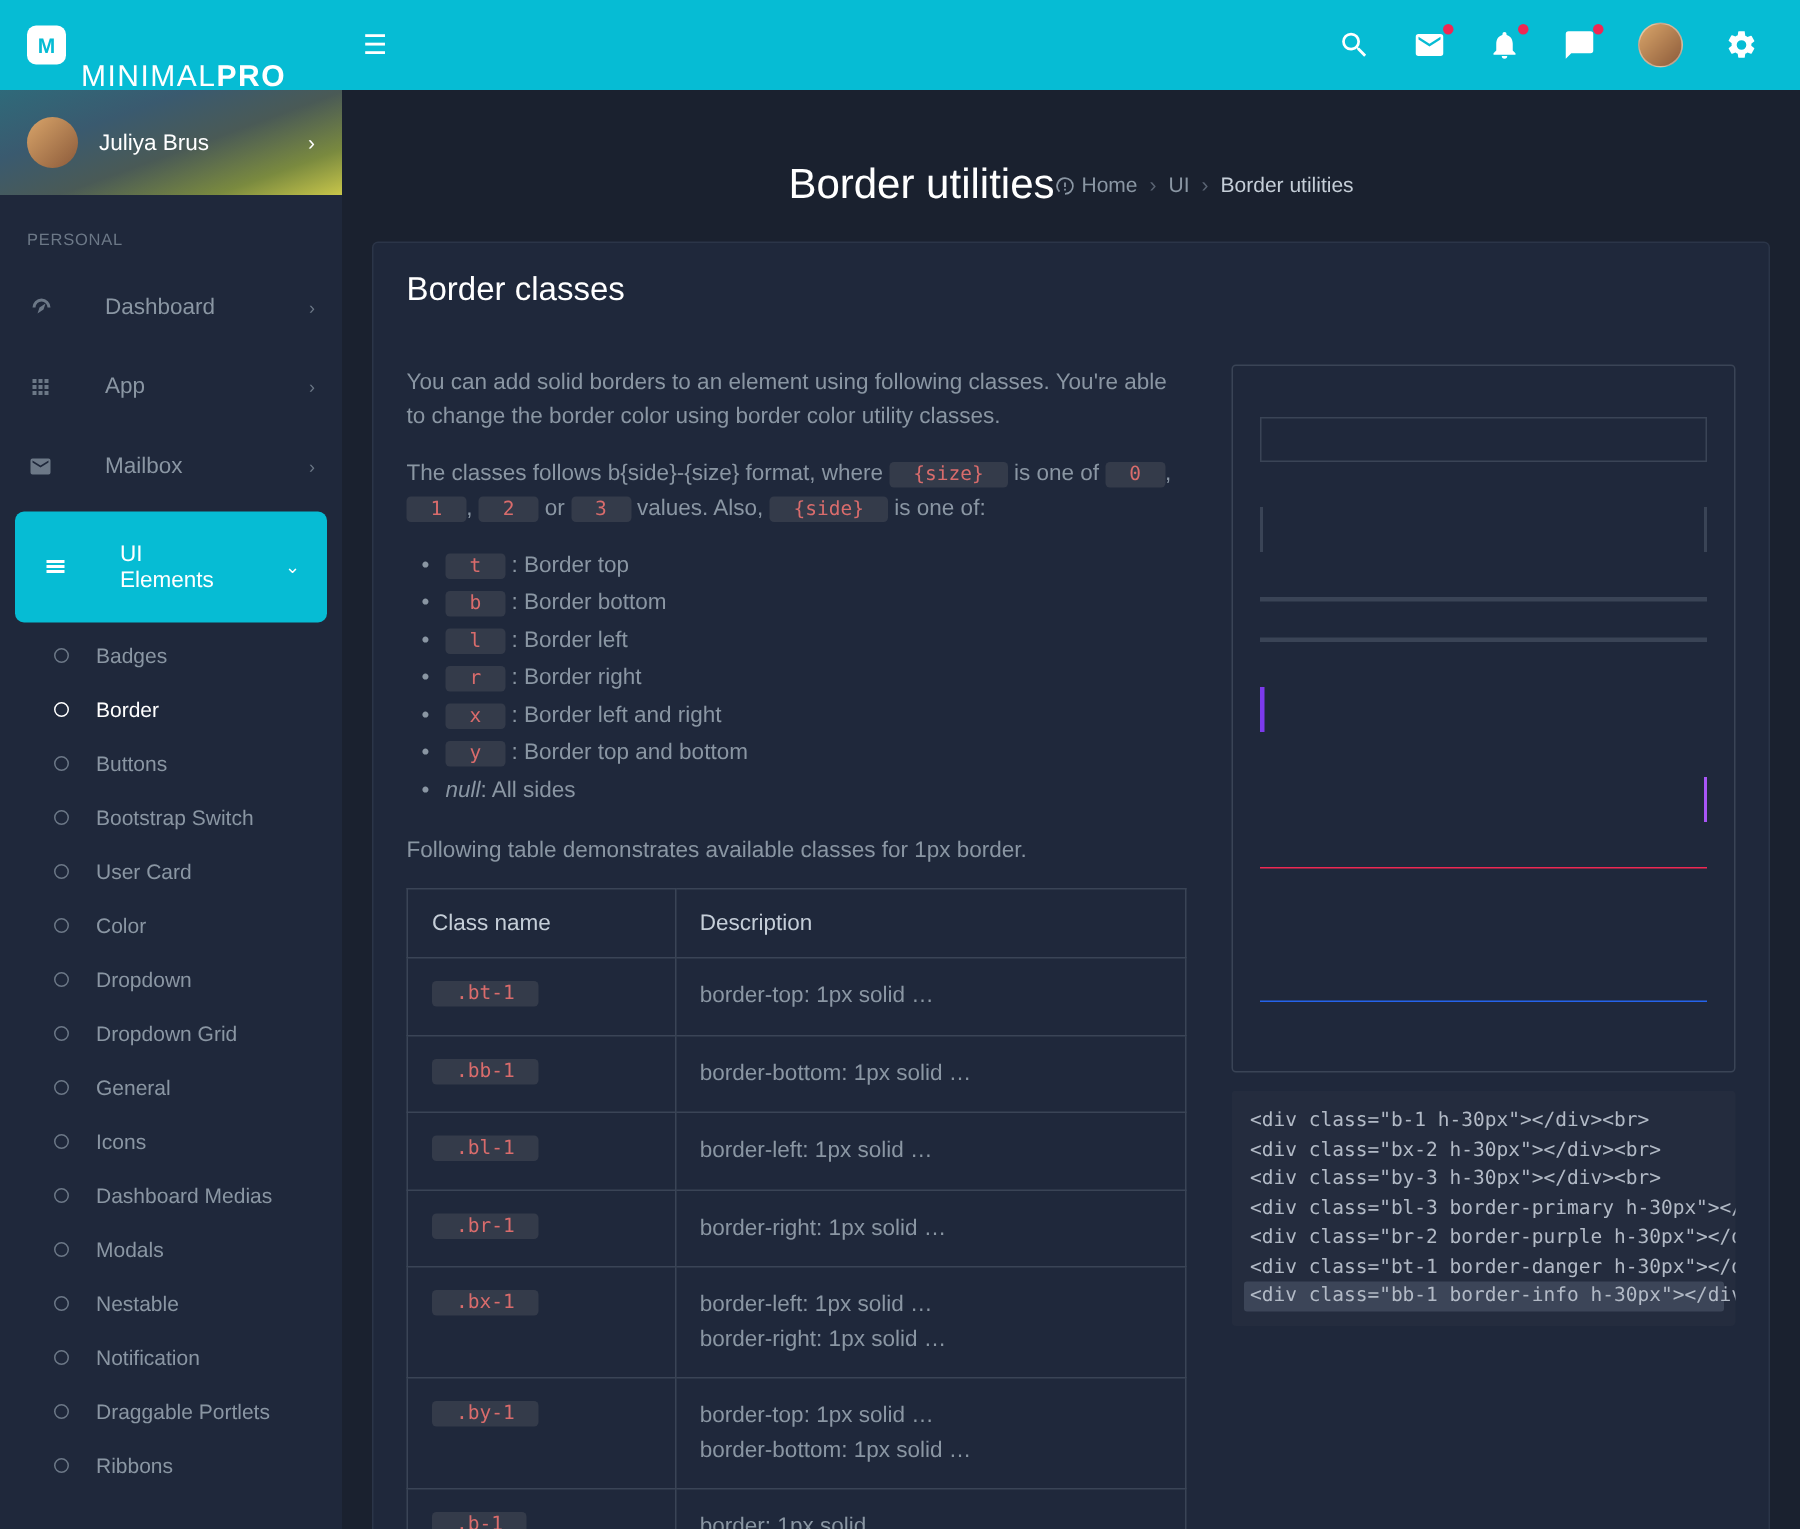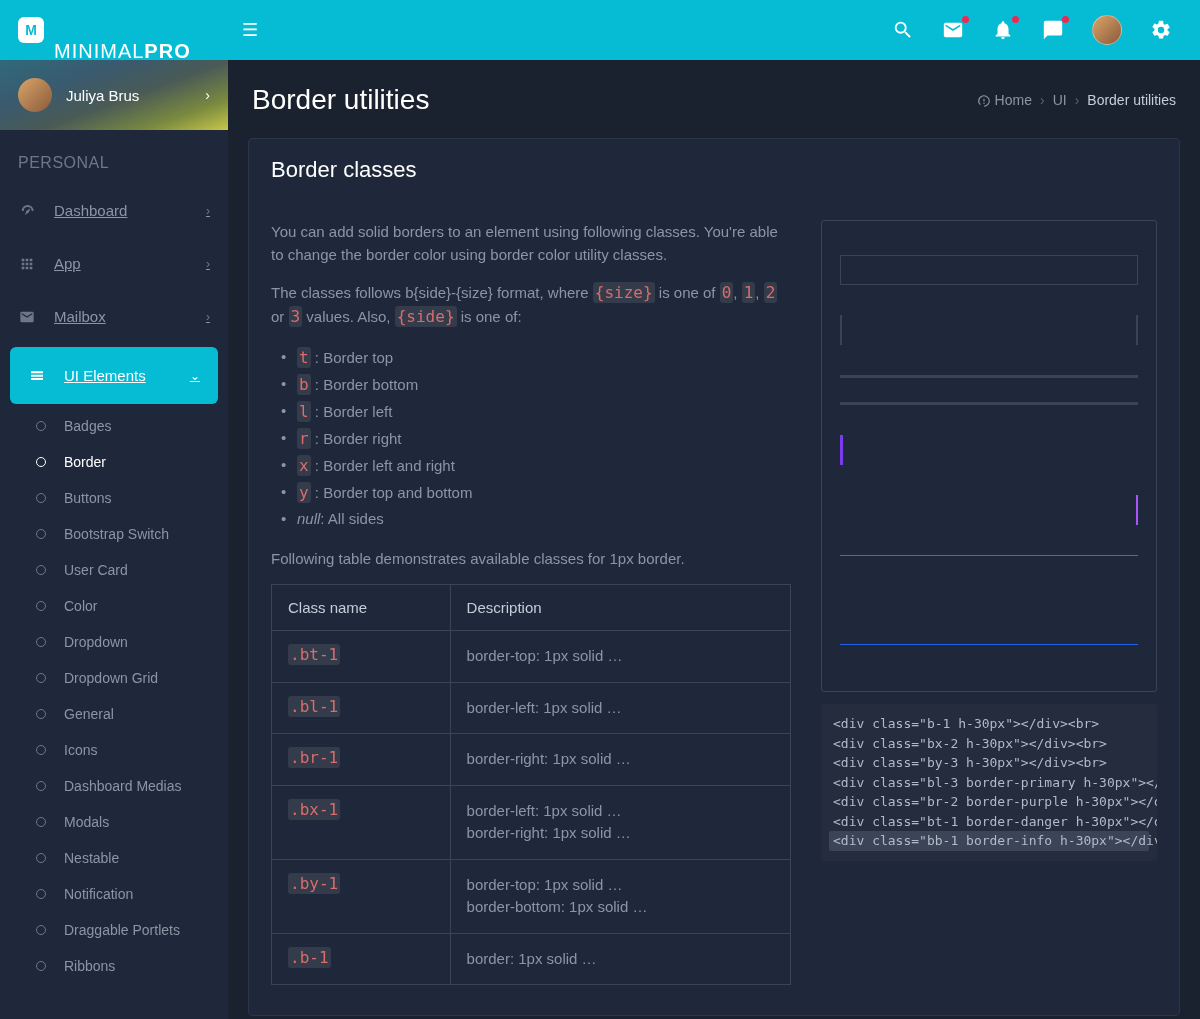--- a/index.html
+++ b/index.html
@@ -16,50 +16,50 @@
 .top-icon { color:#fff; position:relative; cursor:pointer; display:flex; align-items:center; }
 .top-icon svg { width:22px; height:22px; fill:#fff; }
 .dot-badge { position:absolute; top:-3px; right:-5px; width:7px; height:7px; background:#ef2853; border-radius:50%; }
 .avatar { width:30px; height:30px; border-radius:50%; background:linear-gradient(135deg,#d9a56a,#8b5a3a); border:1px solid rgba(255,255,255,.4); }
 
 .sidebar { position:fixed; top:60px; left:0; bottom:0; width:228px; background:#1f283b; overflow-y:auto; }
 .user-block { height:70px; background:linear-gradient(160deg,#2f6a7a 0%,#3a5a6f 30%,#4a5a56 55%,#7a8a3f 80%,#c8c64a 100%); display:flex; align-items:center; padding:0 18px; gap:14px; position:relative; }
 .user-block .uavatar { width:34px; height:34px; border-radius:50%; background:linear-gradient(135deg,#d9a56a,#8b5a3a); }
 .user-block .uname { color:#fff; font-size:15px; flex:1; }
 .user-block .uchev { color:#fff; font-size:14px; }
-.nav-header { padding:24px 18px 12px; font-size:16px; color:#6c7887; letter-spacing:.5px; }
-.nav-item { display:flex; align-items:center; padding:18px 18px; gap:18px; color:#8a96a3; font-size:15px; cursor:pointer; position:relative;text-decoration:underline; }
+.nav-header { padding:24px 18px 12px; font-size:11px; color:#6c7887; letter-spacing:.5px; }
+.nav-item { display:flex; align-items:center; padding:18px 18px; gap:34px; color:#8a96a3; font-size:15px; cursor:pointer; position:relative; }
 .nav-item .nicon { width:18px; display:flex; justify-content:center; }
 .nav-item .nicon svg { width:16px; height:16px; fill:#6c7887; }
 .nav-item .nlabel { flex:1; }
 .nav-item .nchev { font-size:12px; color:#6c7887; }
 .nav-item.active { background:#06bcd4; color:#fff; border-radius:6px; margin:4px 10px; padding:20px 18px; }
 .nav-item.active .nicon svg { fill:#fff; }
 .nav-item.active .nchev { color:#fff; }
 .sub-item { display:flex; align-items:center; padding:10px 18px 10px 36px; gap:18px; font-size:14px; color:#8a96a3; cursor:pointer; }
 .sub-item .bullet { width:10px; height:10px; border:1.5px solid #6c7887; border-radius:50%; flex-shrink:0; }
 .sub-item.current { color:#fff; }
 .sub-item.current .bullet { border-color:#fff; }
 
 .main { margin-left:228px; margin-top:60px; padding:24px 20px 40px; min-height:calc(100vh - 60px); background:#1a212f; }
-.page-header { display:flex; align-items:center; justify-content:space-between; margin-bottom:22px; padding:0 4px; }
+.page-header { display:flex; align-items:center; justify-content:center; margin-bottom:22px; padding:0 4px;margin-top:23px; }
 .page-title { color:#fff; font-size:28px; font-weight:400; }
 .breadcrumb { display:flex; align-items:center; gap:8px; font-size:14px; color:#8a96a3; }
 .breadcrumb .bc-home svg { width:14px; height:14px; fill:#8a96a3; vertical-align:middle; margin-right:4px;}
 .breadcrumb .sep { color:#5a6473; }
 .breadcrumb .last { color:#c5ced8; }
 
 .card { background:#1f283b; border:1px solid #2b3548; border-radius:4px; }
 .card-header { padding:18px 22px; border-bottom:1px solid transparent; color:#fff; font-size:22px; font-weight:400; }
 .card-body { padding:18px 22px 30px; display:flex; gap:30px; }
 .left-col { flex:0 0 520px; max-width:520px; }
 .right-col { flex:1; min-width:0; }
 .para { color:#8a96a3; font-size:15px; line-height:1.55; margin-bottom:14px; }
 .para .ulink { color:#8a96a3; }
-code.tag { background:#343b4a; color:#d96c6c; padding:1px 2px; border-radius:3px; font-family:Menlo,Consolas,monospace; font-size:16px; }
+code.tag { background:#343b4a; color:#d96c6c; padding:1px 16px; border-radius:3px; font-family:Menlo,Consolas,monospace; font-size:13px; }
 ul.sides { list-style:none; padding-left:26px; margin:4px 0 16px; }
 ul.sides li { font-size:15px; color:#8a96a3; padding:4px 0; position:relative; }
 ul.sides li::before { content:"•"; position:absolute; left:-16px; color:#8a96a3; }
 ul.sides li em { font-style:italic; }
 
 .tbl { width:100%; border-collapse:collapse; margin-top:10px; }
 .tbl th,.tbl td { border:1px solid #3a4456; padding:14px 16px; text-align:left; font-size:15px; vertical-align:top; }
 .tbl th { color:#c5ced8; font-weight:500; }
 .tbl td { color:#8a96a3; }
 .tbl td .desc-line { line-height:1.5; }
@@ -268,20 +268,26 @@
               </tr>
             </thead>
           <tbody id="tbl-body">
               <tr>
                 <td><code class="tag">.bt-1</code></td>
                 <td>
                   <div class="desc-line">border-top: 1px solid …</div>
                 </td>
               </tr>
               <tr>
+                <td><code class="tag">.bb-1</code></td>
+                <td>
+                  <div class="desc-line">border-bottom: 1px solid …</div>
+                </td>
+              </tr>
+              <tr>
                 <td><code class="tag">.bl-1</code></td>
                 <td>
                   <div class="desc-line">border-left: 1px solid …</div>
                 </td>
               </tr>
               <tr>
                 <td><code class="tag">.br-1</code></td>
                 <td>
                   <div class="desc-line">border-right: 1px solid …</div>
                 </td>

